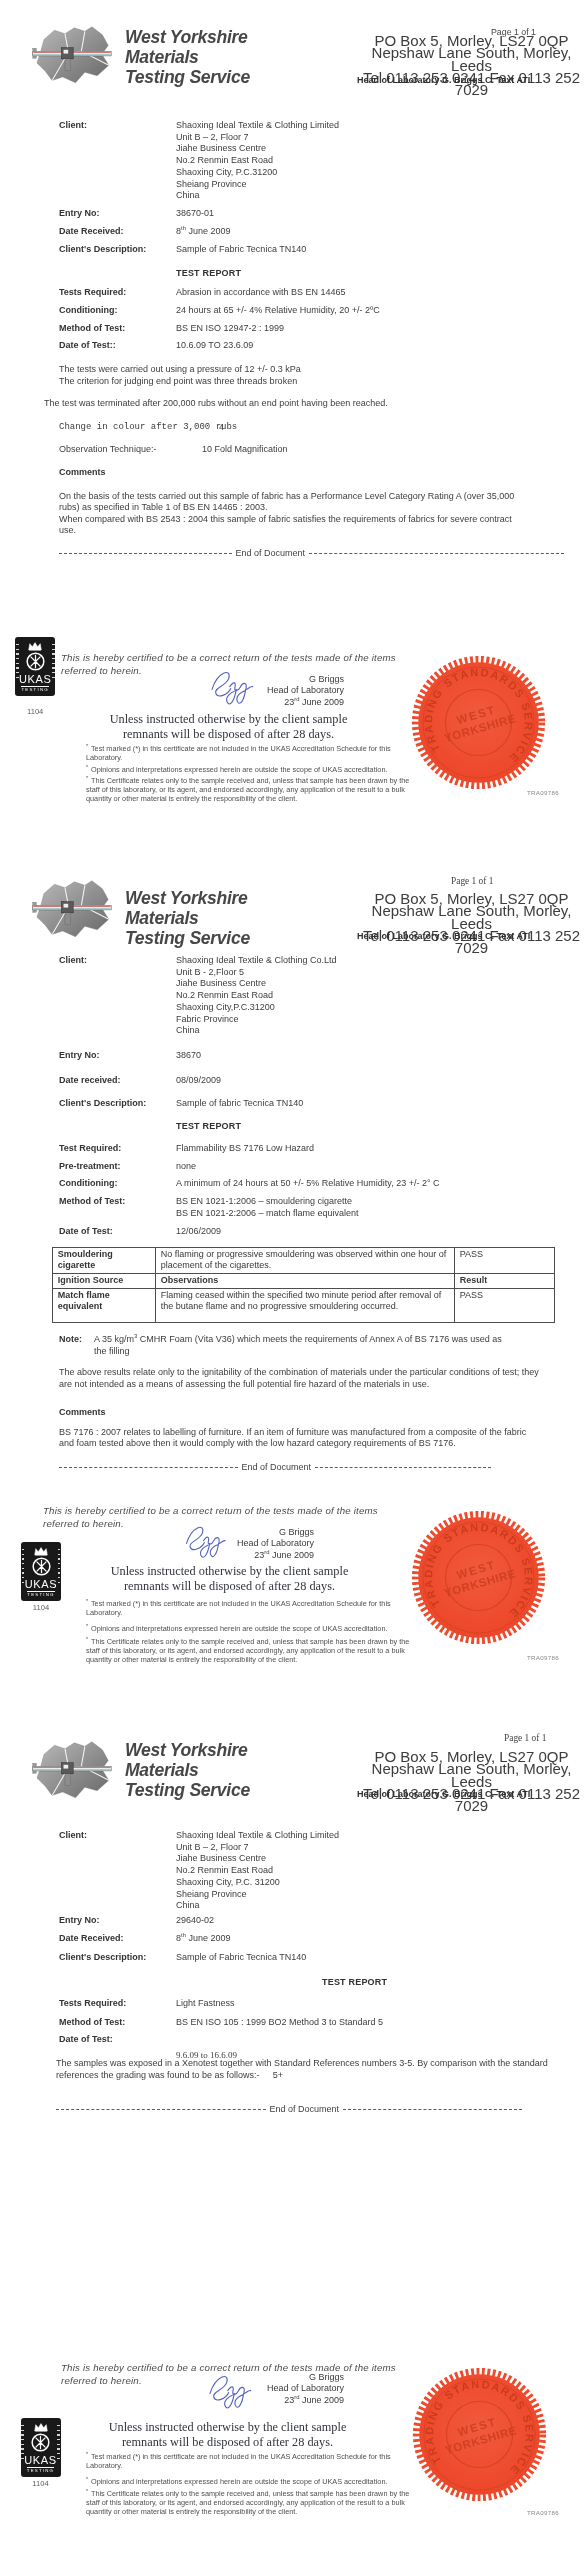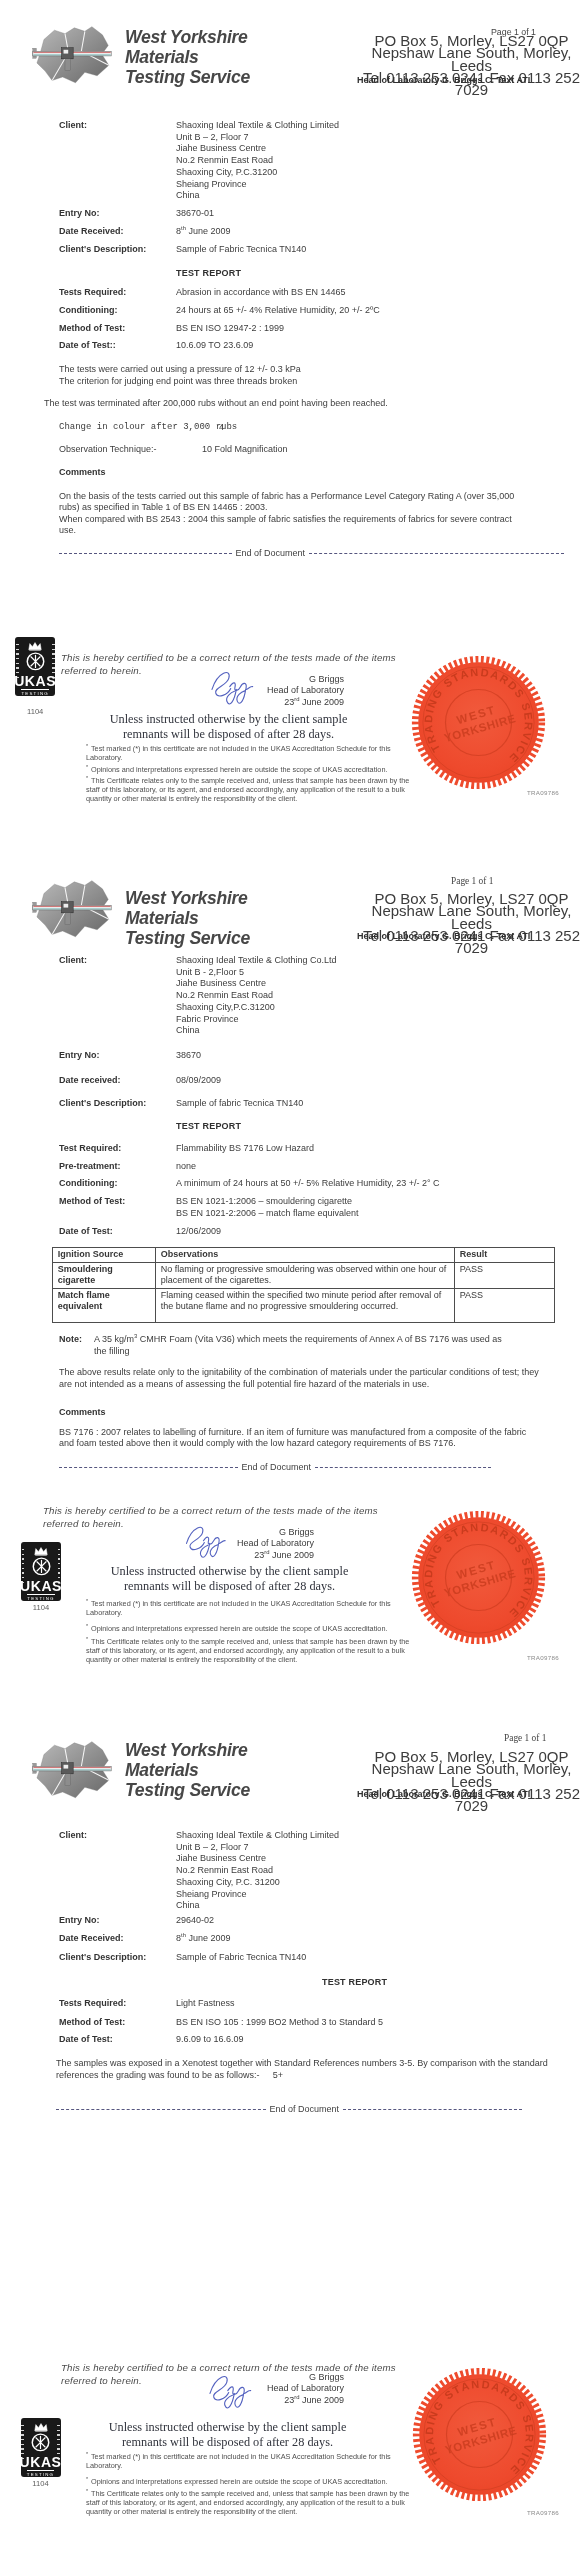--- a/index.html
+++ b/index.html
@@ -40,21 +40,21 @@
               color:#31343d; text-align:center; }
   .fn { font-size:7.3px; line-height:8.8px; color:#4f4f4f; }
   .fn .m { vertical-align:super; font-size:5.3px; margin-right:2.9px; }
   
   .ukas { width:40px; height:59px; background:#191919; border-radius:2.9px;
           display:flex; flex-direction:column; align-items:center; padding-top:3.5px;
           box-sizing:border-box; position:absolute; }
   .ukas .tick { position:absolute; top:7px; bottom:17.6px; width:2.9px;
         background:repeating-linear-gradient(180deg,#f5f5f5 0 1.2px, transparent 1.2px 4.7px); opacity:.85; }
   .ukas .tick.l { left:0.6px; } .ukas .tick.r { right:0.6px; }
-  .ukas-name { color:#fff; font-weight:700; font-size:14px; letter-spacing:0.6px; margin-top:1.2px; }
+  .ukas-name { color:#fff; font-weight:400; font-size:11px; letter-spacing:0.6px; margin-top:1.2px; }
   .ukas-sub { color:#fff; font-size:4.4px; letter-spacing:1.2px; border-top:0.6px solid #fff;
               padding-top:0.6px; margin-top:0.6px; }
   .ukas-num { width:40px; text-align:center; font-size:7.6px; color:#5d5d5d; position:absolute; }
   .tra { font-size:6.2px; color:#8a8a8a; letter-spacing:0.3px; }
   .sig { position:absolute; }
 </style>
 </head>
 <body>
 
 <div class="doc">
@@ -289,29 +289,29 @@
   <div class="f lbl" style="left:59px;top:359px;">Date of Test:</div>
   <div class="f" style="left:176px;top:359px;">12/06/2009</div>
 
   <table class="res f" style="left:52px;top:380px;">
     <colgroup>
           <col style="width:103px;">
           <col style="width:299px;">
           <col style="width:100px;">
         </colgroup>
     <tbody>
-          <tr style="height:15.2px;">
+          <tr style="height:23.4px;">
+      <td class="lbl">Smouldering cigarette</td>
+      <td>No flaming or progressive smouldering was observed within one hour of placement of the cigarettes.</td>
+      <td>PASS</td>
+    </tr>
+    <tr style="height:15.2px;">
       <th>Ignition Source</th>
       <th>Observations</th>
       <th>Result</th>
-    </tr>
-    <tr style="height:23.4px;">
-      <td class="lbl">Smouldering cigarette</td>
-      <td>No flaming or progressive smouldering was observed within one hour of placement of the cigarettes.</td>
-      <td>PASS</td>
     </tr>
     <tr style="height:34px;">
       <td class="lbl">Match flame equivalent</td>
       <td>Flaming ceased within the specified two minute period after removal of the butane flame and no progressive smouldering occurred.</td>
       <td>PASS</td>
     </tr>
   </tbody>
       </table>
 
   <div class="f lbl" style="left:59px;top:467px;">Note:</div>
@@ -455,21 +455,21 @@
   <div class="f lbl" style="left:59px;top:230px;">Client's Description:</div>
   <div class="f" style="left:176px;top:230px;">Sample of Fabric Tecnica TN140</div>
 
   <div class="f report-title" style="left:322px;top:255px;">TEST REPORT</div>
 
   <div class="f lbl" style="left:59px;top:276px;">Tests Required:</div>
   <div class="f" style="left:176px;top:276px;">Light Fastness</div>
   <div class="f lbl" style="left:59px;top:295px;">Method of Test:</div>
   <div class="f" style="left:176px;top:295px;">BS EN ISO 105 : 1999 BO2 Method 3 to Standard 5</div>
   <div class="f lbl" style="left:59px;top:312px;">Date of Test:</div>
-  <div class="f" style="left:176px;top:312px;">9.6.09 to 16.6.09</div>
+  <div class="f" style="left:176px;top:328px;font-family:Liberation Serif, serif;">9.6.09 to 16.6.09</div>
 
   <div class="f para" style="left:56px;top:336px;width:516px;">
     <span>The samples was exposed in a Xenotest together with Standard References numbers 3-5.  By comparison with the standard references the grading was found to be as follows:-</span>
     <span style="margin-left:10.5px;">5+</span>
   </div>
 
   <div class="f eod" style="left:56px;top:382px;width:466px;">
     <span class="d" style="width:210px;"></span>
         <span class="t">End of Document</span>
         <span class="d" style="flex:1;"></span>

